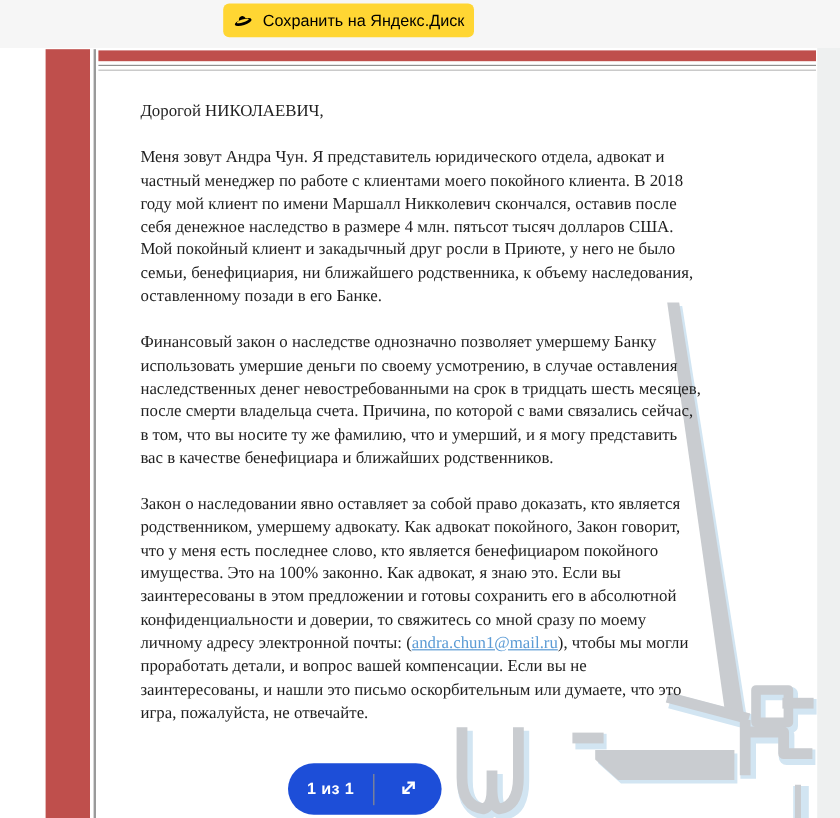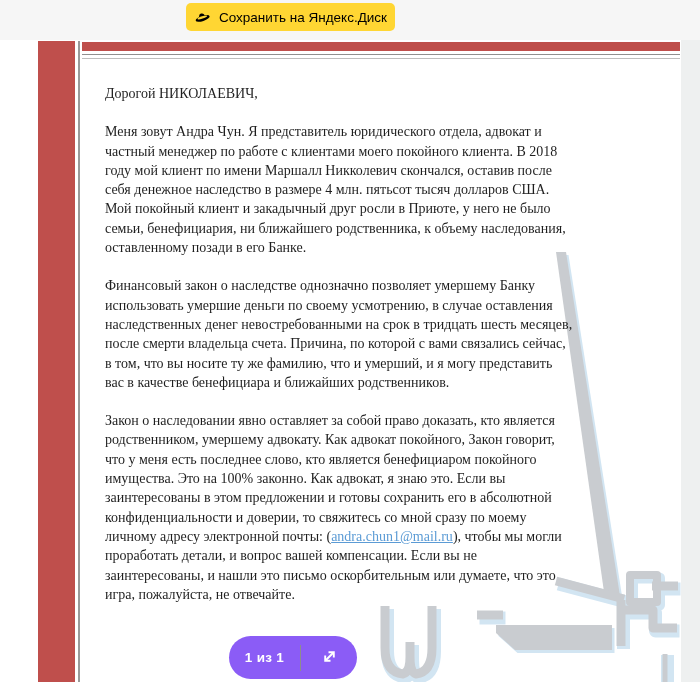--- a/index.html
+++ b/index.html
@@ -21,28 +21,28 @@
   .page{position:absolute;left:78px;top:1px;width:602px;height:641px;background:transparent;border-left:2px solid #9a9a9a;border-right:1px solid #b5b5b5;}
   .red-hbar{position:absolute;left:2px;top:1px;width:598px;height:9px;background:#bf4f4c;}
   .rule{position:absolute;left:2px;top:13px;width:598px;height:3px;border-top:1px solid #8f8f8f;border-bottom:1px solid #bdbdbd;}
 
   .gutter{position:absolute;right:0;top:0;width:19px;height:642px;background:#eef0f0;}
 
   
   .watermark{position:absolute;left:0;top:0;width:700px;height:642px;pointer-events:none;}
 
   
-  .letter{position:absolute;left:105px;top:44px;width:468px;font-family:"Liberation Serif",serif;
+  .letter{position:absolute;left:117px;top:44px;width:468px;font-family:"Liberation Serif",serif;
     font-size:14px;line-height:19.3px;color:#1f1f1f;}
   .letter p{margin:0 0 19px 0;}
   .letter .sig{margin-top:10px;}
   .email-link{color:#5b9bd5;text-decoration:underline;cursor:pointer;font-family:Liberation Serif, serif;}
 
   
-  .pager{position:absolute;left:229px;top:596px;width:128px;height:43px;background:#8b5cf6;border-radius:22px;
+  .pager{position:absolute;left:240px;top:596px;width:128px;height:43px;background:#1d4ed8;border-radius:22px;
     display:flex;align-items:center;color:#ffffff;}
   .pager-label{flex:0 0 71px;text-align:center;font-size:13.5px;font-weight:bold;letter-spacing:.3px;}
   .pager-divider{width:1px;height:26px;background:#8d8d8d;}
   .pager-expand{flex:1;display:flex;align-items:center;justify-content:center;background:none;border:none;cursor:pointer;padding:0;height:100%;}
 </style>
 </head>
 <body>
 
 <div class="screen">
 

